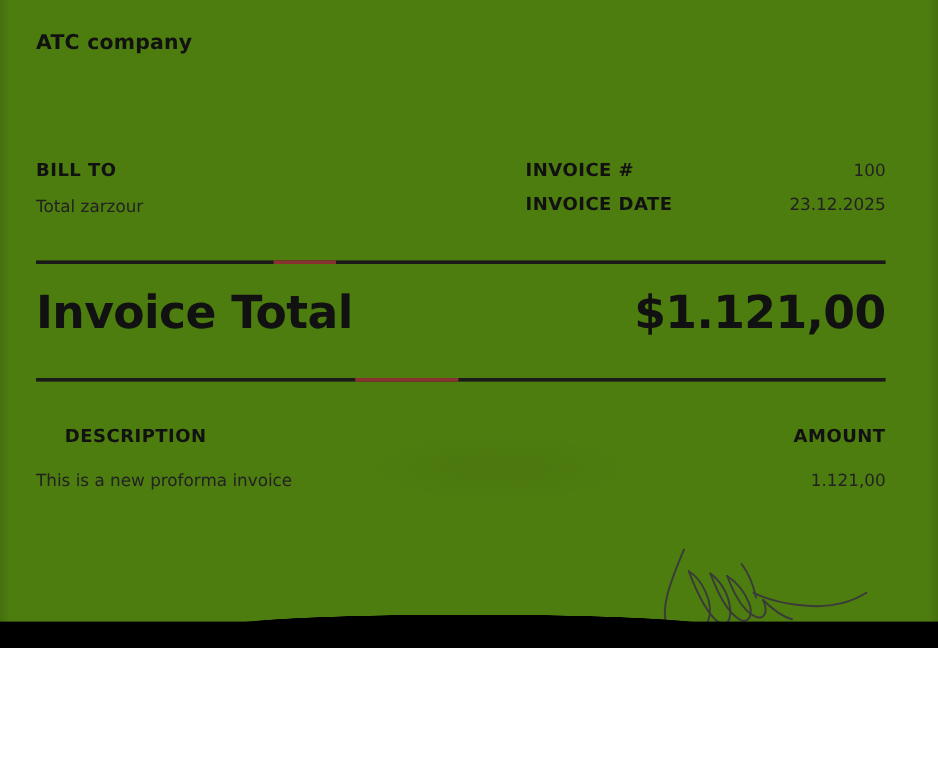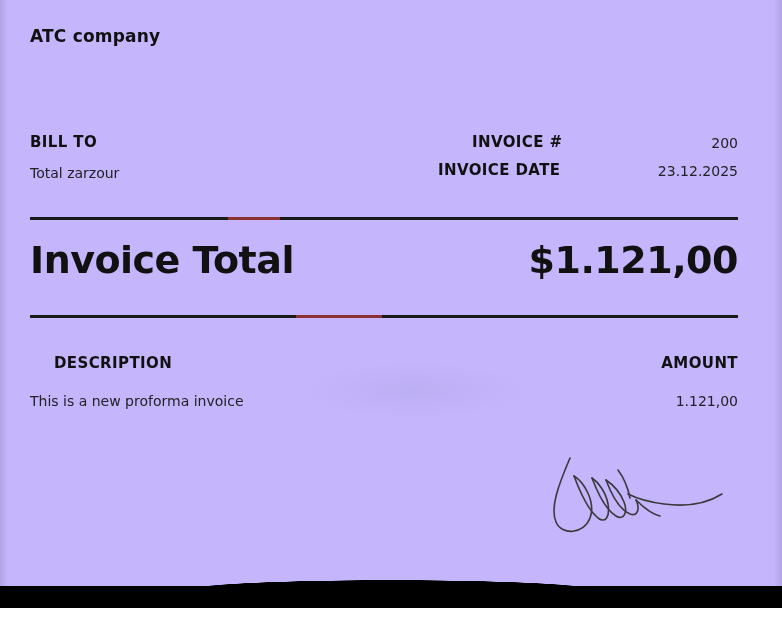--- a/index.html
+++ b/index.html
@@ -14,22 +14,22 @@
     color: #1a1a1a;
     position: relative;
     overflow: hidden;
   }
 
   .page {
     position: absolute;
     left: 0;
     top: 0;
     width: 782px;
-    height: 608px;
-    background: #c4b5fd;
+    height: 540px;
+    background: #4d7c0f;
   }
 
   
   .page::before {
     content: "";
     position: absolute;
     left: 0; top: 0; bottom: 0;
     width: 8px;
     background: linear-gradient(to right, rgba(0,0,0,0.10), rgba(0,0,0,0));
     pointer-events: none;
@@ -78,21 +78,20 @@
     color: #222222;
   }
   .inv-num-label {
     position: absolute;
     left: 408px;
     top: 0;
     font-size: 15px;
     font-weight: bold;
     letter-spacing: 0.4px;
     color: #111111;
-    margin-left: 34px;
   }
   .inv-date-label {
     position: absolute;
     left: 408px;
     top: 28px;
     font-size: 15px;
     font-weight: bold;
     letter-spacing: 0.4px;
     color: #111111;
   }
@@ -260,21 +259,21 @@
 
 <div class="page">
 
   <div class="company">ATC company</div>
 
   <div class="meta">
     <div class="billto-label">BILL TO</div>
     <div class="billto-value">Total zarzour</div>
 
     <div class="inv-num-label">INVOICE #</div>
-    <div class="inv-num-value">200</div>
+    <div class="inv-num-value">100</div>
 
     <div class="inv-date-label">INVOICE DATE</div>
     <div class="inv-date-value">23.12.2025</div>
   </div>
 
   <div class="rule rule-top"></div>
   <div class="scan-mark scan-mark-1"></div>
 
   <div class="total-row">
     <div class="total-label">Invoice Total</div>

